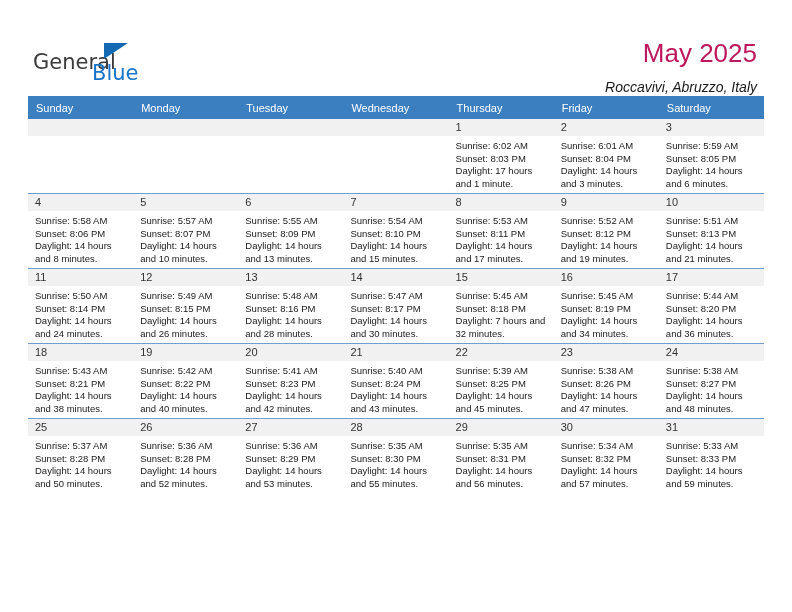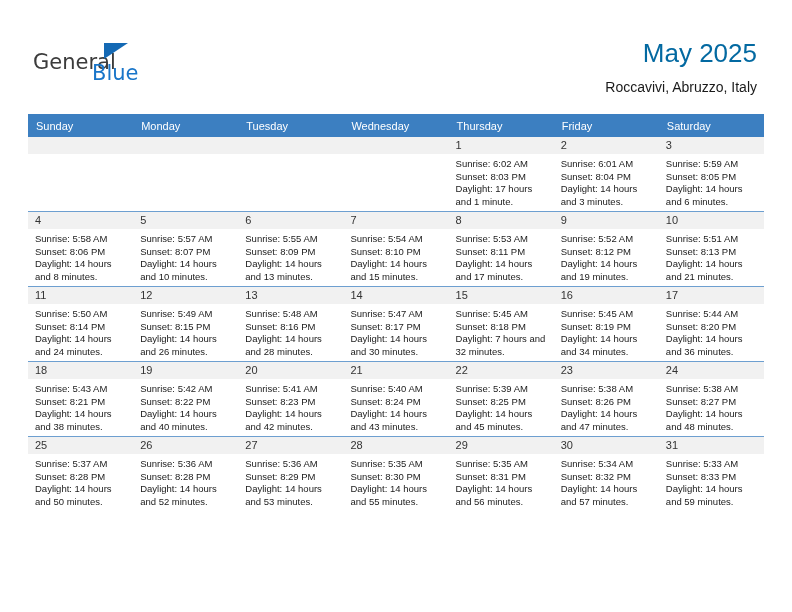--- a/index.html
+++ b/index.html
@@ -62,39 +62,40 @@
     top: 23px;
     font-size: 21px;
     color: #1875c9;
     font-family: "DejaVu Sans", sans-serif;
   }
   .title {
     position: absolute;
     right: 35px;
     top: 38px;
     font-size: 26px;
-    color: #0369a1;
+    color: #be185d;
     text-align: right;
     white-space: nowrap;
   }
   .subtitle {
     position: absolute;
     right: 35px;
     top: 79px;
     font-size: 14px;
     color: #1a1a1a;
     text-align: left;
     white-space: nowrap;
+    font-style: italic;
   }
 
   
   .cal {
     position: absolute;
     left: 28px;
-    top: 114px;
+    top: 96px;
     width: 736px;
     border-collapse: collapse;
     table-layout: fixed;
   }
   .cal th {
     background: #3c7fc1;
     color: #ffffff;
     font-size: 11px;
     font-weight: normal;
     text-align: left;

